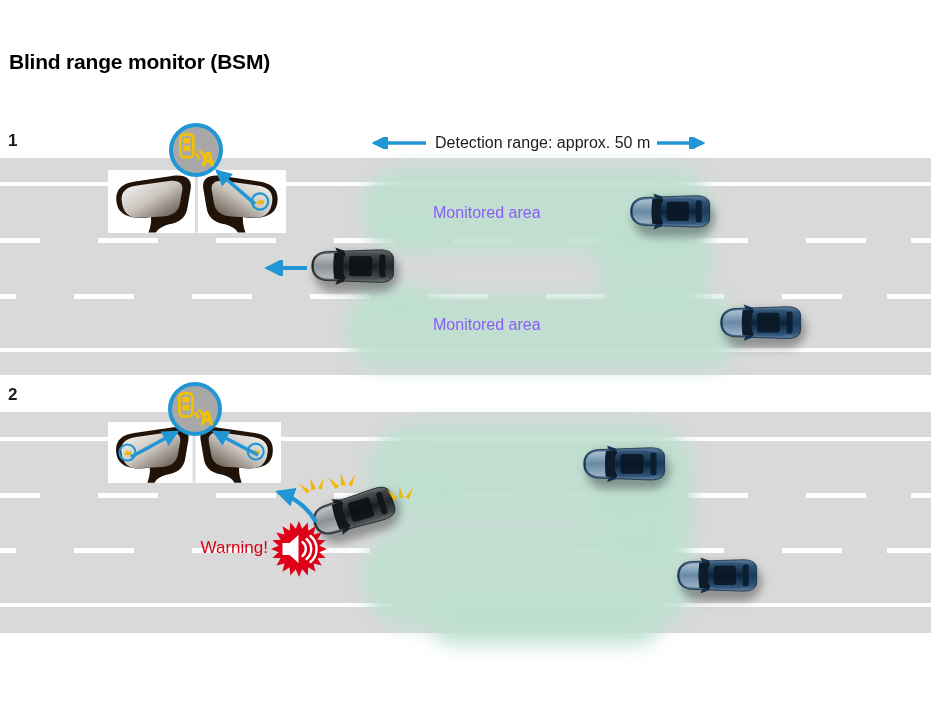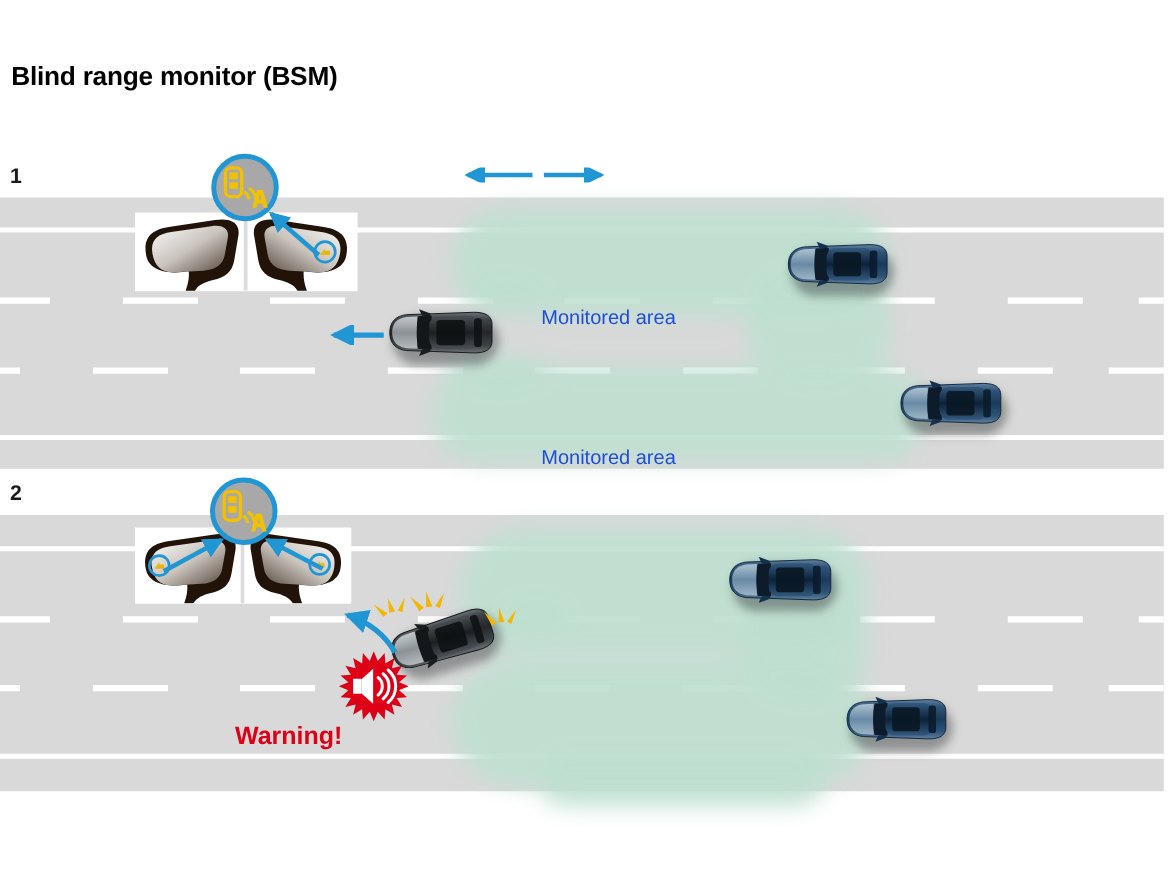--- a/index.html
+++ b/index.html
@@ -6,22 +6,22 @@
   body{
     width:938px;height:704px;position:relative;background:#ffffff;overflow:hidden;
     font-family:"Liberation Sans","DejaVu Sans",sans-serif;color:#1d1d1d;
   }
   .abs{position:absolute;}
   
   .title{left:9px;top:50px;font-size:21px;font-weight:700;letter-spacing:-0.2px;color:#000;}
   .scene-num{font-size:17px;font-weight:700;color:#1a1a1a;}
   .det-range{left:362px;top:134px;display:flex;align-items:center;gap:7px;}
   .det-range span{font-size:16px;color:#1c1c1c;white-space:nowrap;}
-  .mon-label{font-size:16px;color:#1d4ed8;white-space:nowrap;margin-top:42px;}
-  .warning-label{font-size:20px;font-weight:700;color:#dd0016;margin-top:40px;}
+  .mon-label{font-size:16px;color:#8b5cf6;white-space:nowrap;}
+  .warning-label{font-size:17px;font-weight:400;color:#dd0016;}
   
   .road{left:0;width:931px;background:#d9d9d9;}
   .line-solid{position:absolute;left:0;width:100%;height:4px;background:#ffffff;}
   .line-dash{position:absolute;left:0;width:100%;height:5px;
     background:repeating-linear-gradient(90deg,#ffffff 0 60px,rgba(0,0,0,0) 60px 118px);}
   
   .zone-group{position:absolute;inset:0;filter:blur(9px);pointer-events:none;}
   .blob{position:absolute;background:rgba(190,223,208,0.92);border-radius:50px;}
   
   .mirror-card{background:#ffffff;}
@@ -148,20 +148,21 @@
   <div class="blob" style="left:368px;top:222px;width:70px;height:26px;border-radius:50%;"></div>
   <div class="blob" style="left:596px;top:212px;width:116px;height:95px;"></div>
   <div class="blob" style="left:345px;top:294px;width:395px;height:75px;"></div>
   <div class="blob" style="left:356px;top:283px;width:88px;height:30px;border-radius:50%;"></div>
 </div>
 
 <div class="abs det-range">
   <svg width="66" height="12">
     <line x1="64" y1="6" x2="12" y2="6" stroke="#2196d4" stroke-width="3.6" marker-end="url(#ah)"></line>
   </svg>
+  <span>Detection range: approx. 50 m</span>
   <svg width="58" height="12">
     <line x1="0" y1="6" x2="46" y2="6" stroke="#2196d4" stroke-width="3.6" marker-end="url(#ah)"></line>
   </svg>
 </div>
 
 <div class="abs mon-label" style="left:433px;top:204px;">Monitored area</div>
 <div class="abs mon-label" style="left:433px;top:316px;">Monitored area</div>
 
 <div class="abs mirror-card" style="left:108px;top:170px;width:178px;height:63px;">
   <svg width="178" height="63" viewBox="0 0 178 62">

